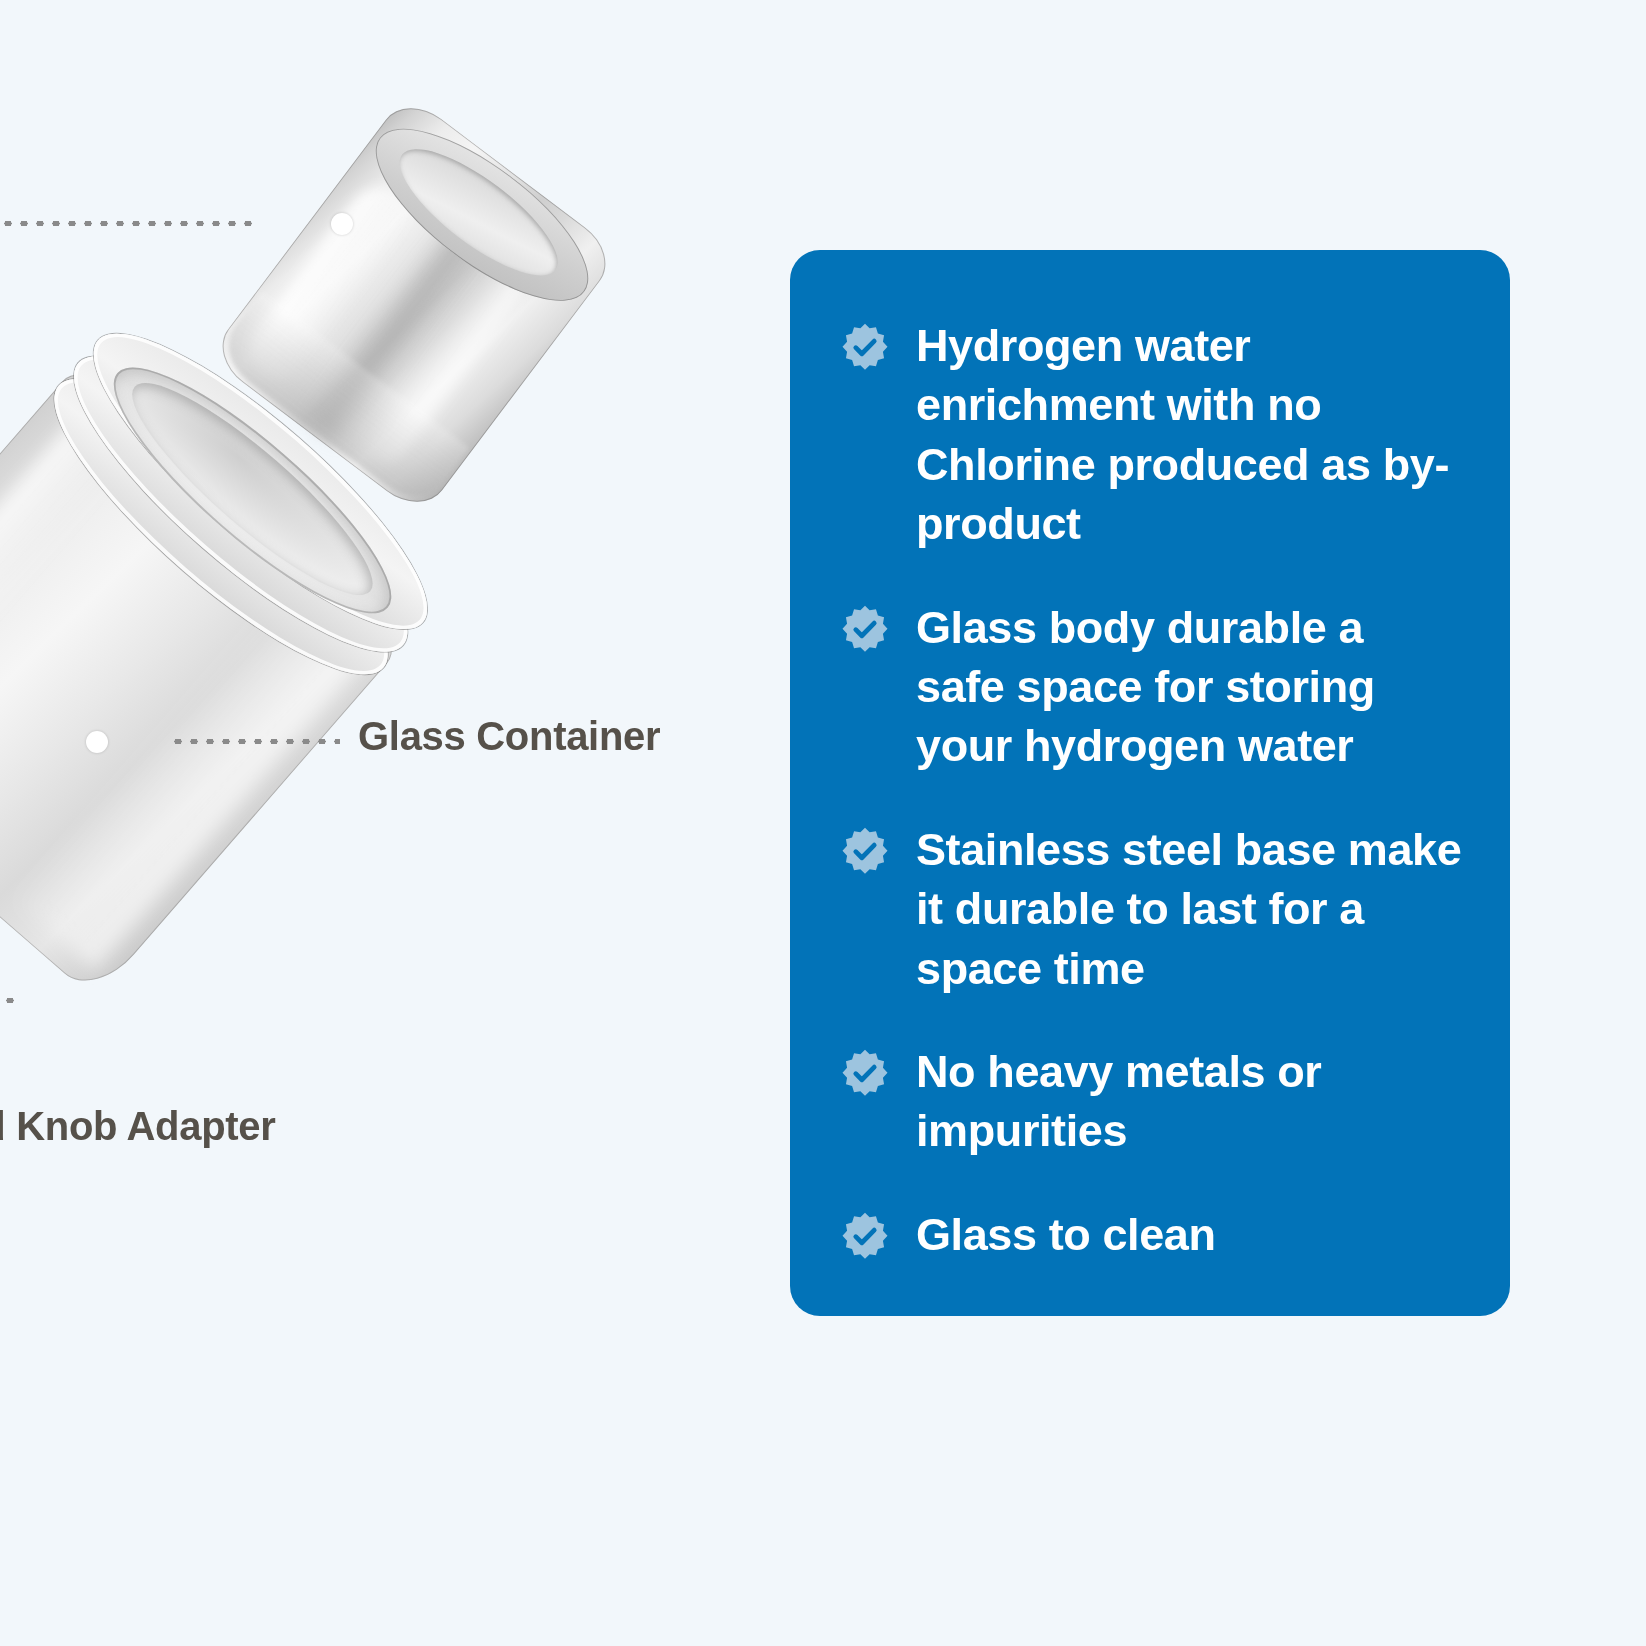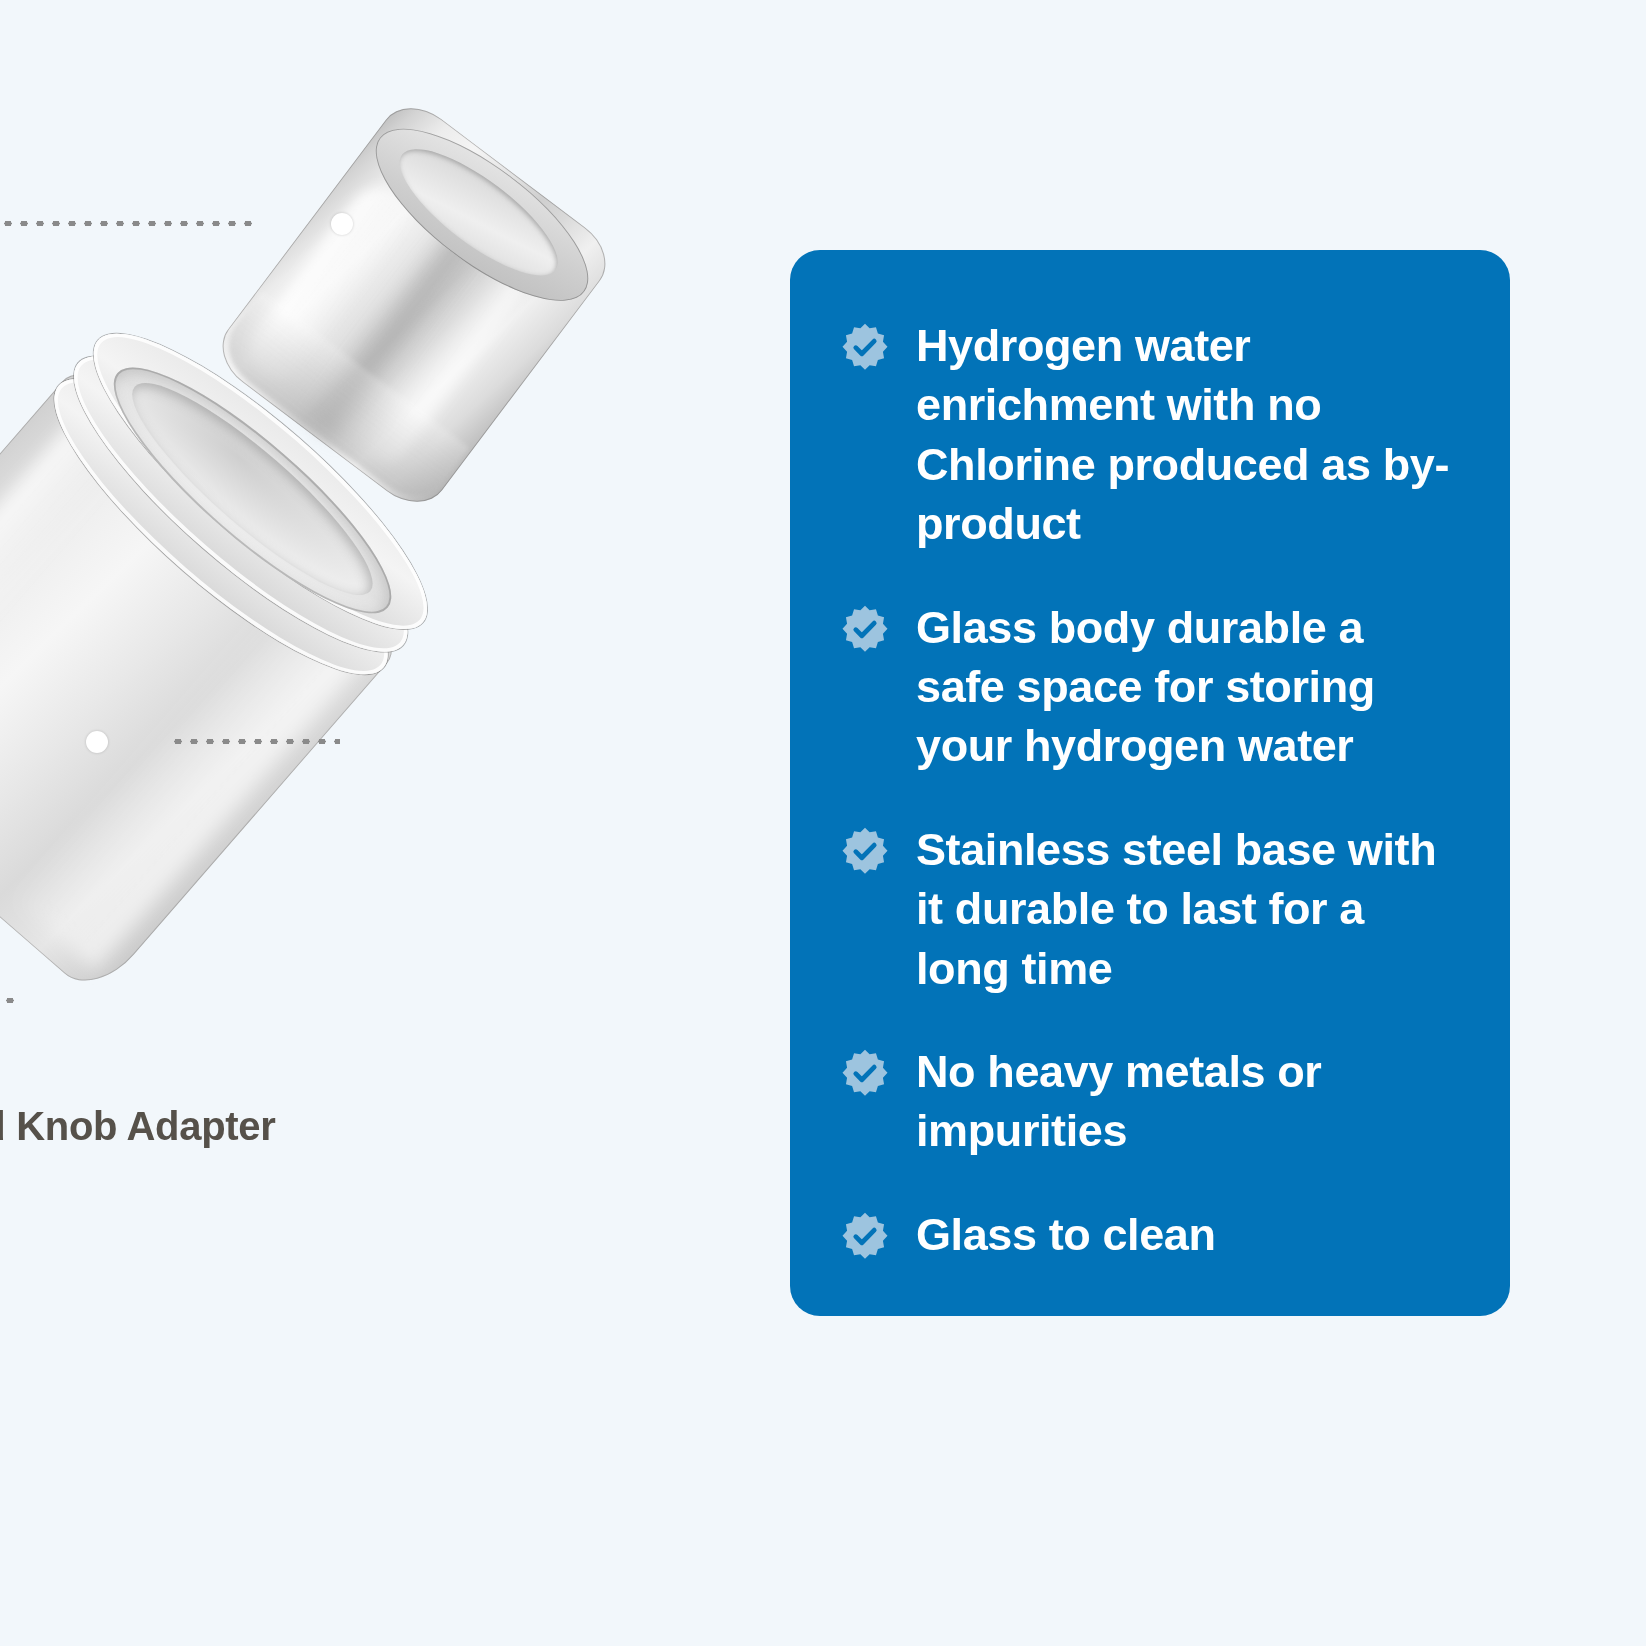--- a/index.html
+++ b/index.html
@@ -200,20 +200,21 @@
         <div class="jar-mouth"></div>
         <div class="jar-mouth-dark"></div>
       </div>
     </div>
 
     <div class="leader" id="leader-cap"></div>
     <div class="dot" id="label-cap-dot"></div>
 
     <div class="dot" id="label-glass-dot"></div>
     <div class="leader" id="leader-glass"></div>
+    <div class="label" id="label-glass">Glass Container</div>
 
     <div class="leader" id="leader-pem"></div>
 
     <div class="label" id="label-knob">rd Knob Adapter</div>
   </div>
 
   <div class="card">
     <ul class="feature-list">
 
       <li class="feature">
@@ -230,21 +231,21 @@
           <path fill="none" stroke="#0273B8" stroke-width="2.1" stroke-linecap="round" stroke-linejoin="round" d="M7.9 11.4l2.7 2.7 5.5-5.6"></path>
         </svg>
         <span class="feature-text">Glass body durable a safe space for storing your hydrogen water</span>
       </li>
 
       <li class="feature">
         <svg class="badge" viewBox="0 0 24 24" aria-hidden="true">
           <path fill="#9DC4DF" d="M12 .8l2.05 2.02 2.82-.5.86 2.74 2.74.86-.5 2.82L22 11l-2.03 2.26.5 2.82-2.74.86-.86 2.74-2.82-.5L12 21.2l-2.05-2.02-2.82.5-.86-2.74-2.74-.86.5-2.82L2 11l2.03-2.26-.5-2.82 2.74-.86.86-2.74 2.82.5z"></path>
           <path fill="none" stroke="#0273B8" stroke-width="2.1" stroke-linecap="round" stroke-linejoin="round" d="M7.9 11.4l2.7 2.7 5.5-5.6"></path>
         </svg>
-        <span class="feature-text">Stainless steel base with it durable to last for a long time</span>
+        <span class="feature-text">Stainless steel base make it durable to last for a space time</span>
       </li>
 
       <li class="feature">
         <svg class="badge" viewBox="0 0 24 24" aria-hidden="true">
           <path fill="#9DC4DF" d="M12 .8l2.05 2.02 2.82-.5.86 2.74 2.74.86-.5 2.82L22 11l-2.03 2.26.5 2.82-2.74.86-.86 2.74-2.82-.5L12 21.2l-2.05-2.02-2.82.5-.86-2.74-2.74-.86.5-2.82L2 11l2.03-2.26-.5-2.82 2.74-.86.86-2.74 2.82.5z"></path>
           <path fill="none" stroke="#0273B8" stroke-width="2.1" stroke-linecap="round" stroke-linejoin="round" d="M7.9 11.4l2.7 2.7 5.5-5.6"></path>
         </svg>
         <span class="feature-text">No heavy metals or impurities</span>
       </li>
 

